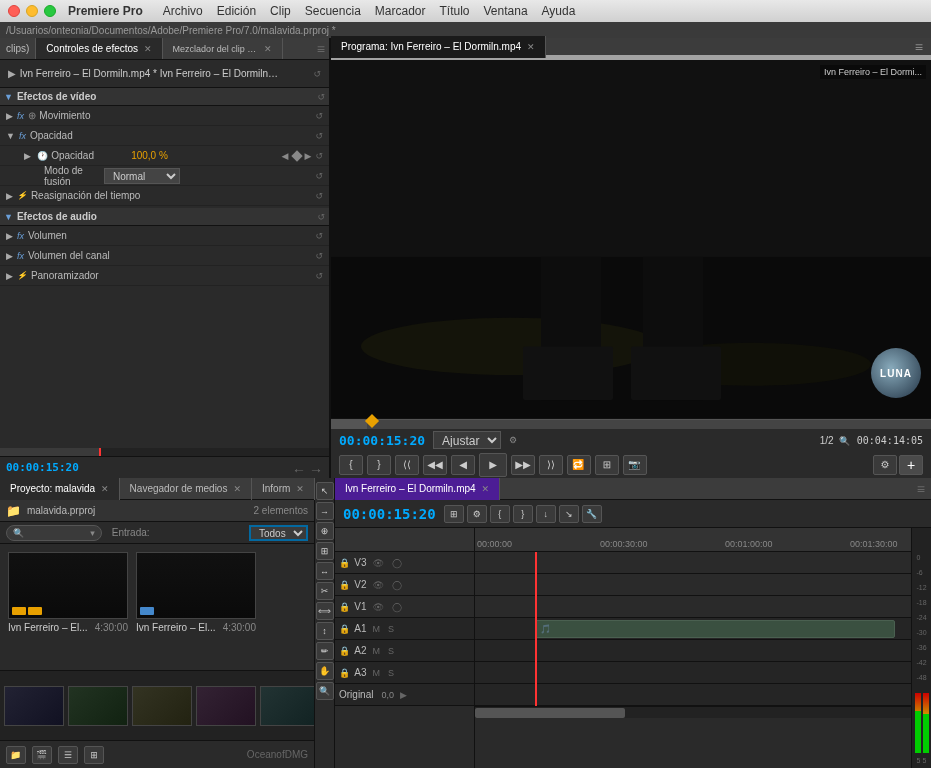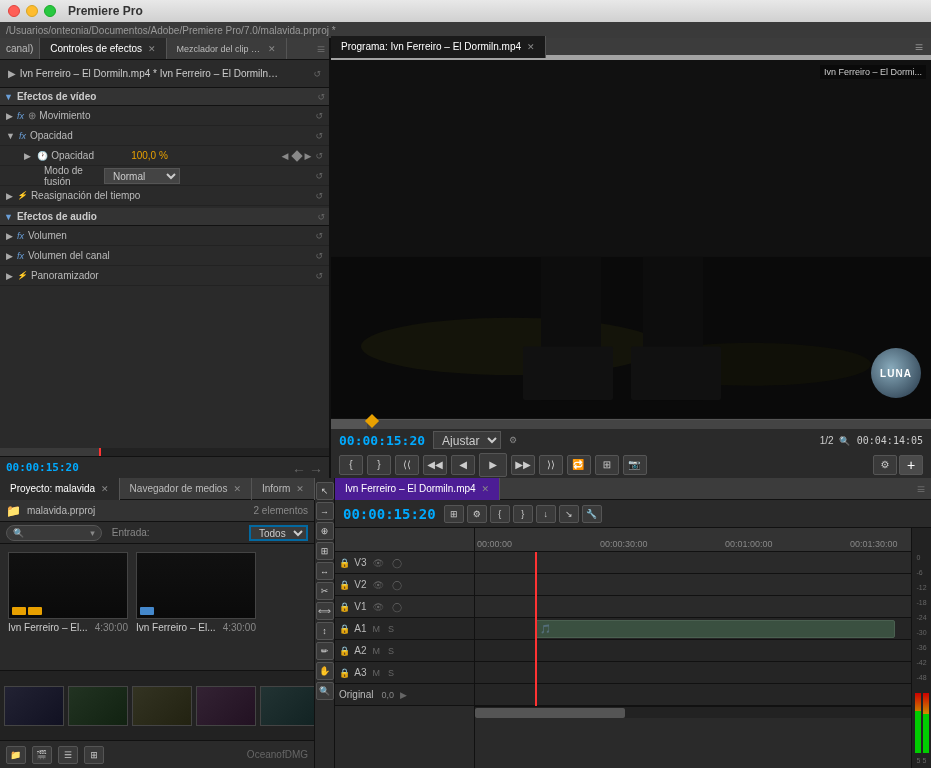--- a/index.html
+++ b/index.html
@@ -873,35 +873,45 @@
 </head>
 <body>
 
 <div class="mac-title-bar">
   <div class="mac-traffic-lights">
     <div class="mac-btn mac-close"></div>
     <div class="mac-btn mac-minimize"></div>
     <div class="mac-btn mac-zoom"></div>
   </div>
   <span class="mac-app-name">Premiere Pro</span>
+  <div class="mac-menu">
+    <span class="mac-menu-item">Archivo</span>
+    <span class="mac-menu-item">Edición</span>
+    <span class="mac-menu-item">Clip</span>
+    <span class="mac-menu-item">Secuencia</span>
+    <span class="mac-menu-item">Marcador</span>
+    <span class="mac-menu-item">Título</span>
+    <span class="mac-menu-item">Ventana</span>
+    <span class="mac-menu-item">Ayuda</span>
+  </div>
 </div>
 
 <div class="file-path-bar">
   <span>/Usuarios/ontecnia/Documentos/Adobe/Premiere Pro/7.0/malavida.prproj *</span>
 </div>
 
 <div class="main-layout">
 
   <div class="top-row">
 
     <div class="effects-panel">
 
       <div class="panel-tabs">
         <div class="clips-tab panel-tab">
-          <span>canal)</span>
+          <span>clips)</span>
         </div>
         <div class="panel-tab active">
           <span>Controles de efectos</span>
           <span class="close-x">✕</span>
         </div>
         <div class="panel-tab" style="font-size:9px; max-width:120px; overflow:hidden;">
           <span style="overflow:hidden;text-overflow:ellipsis;white-space:nowrap;">Mezclador del clip de audio...</span>
           <span class="close-x">✕</span>
         </div>
         <div style="margin-left:auto; padding:0 4px; color:#666; font-size:14px;">≡</div>

